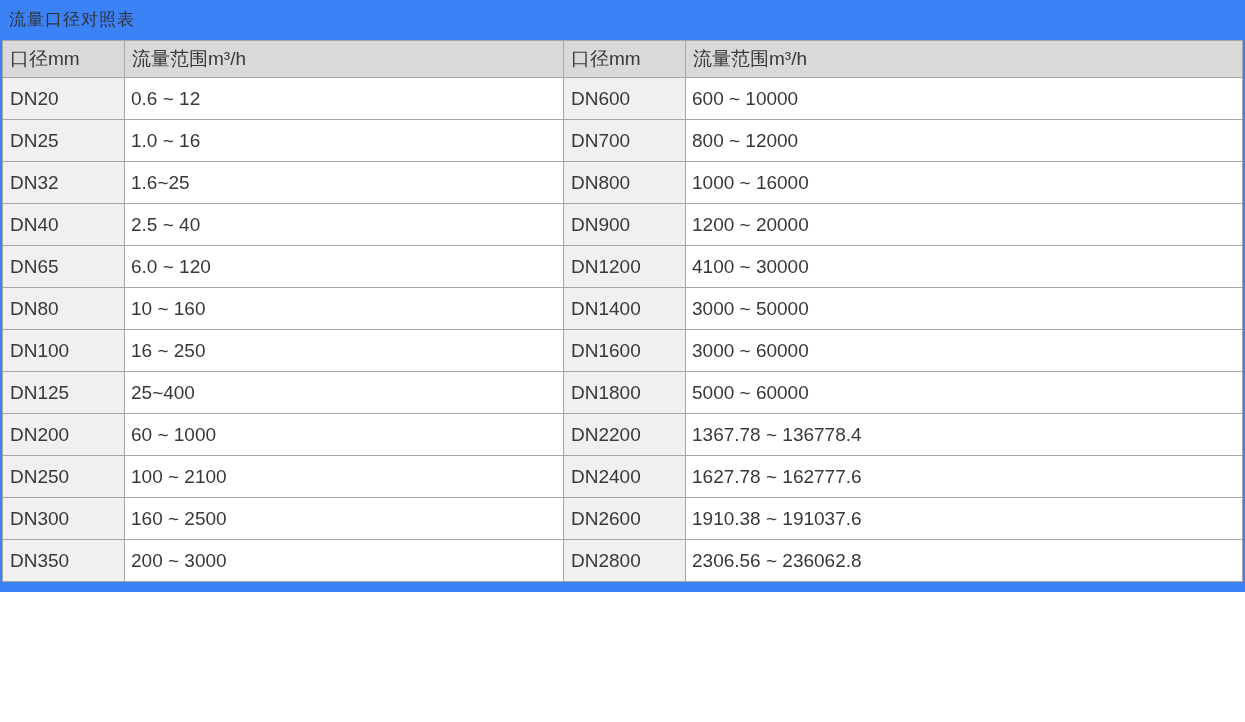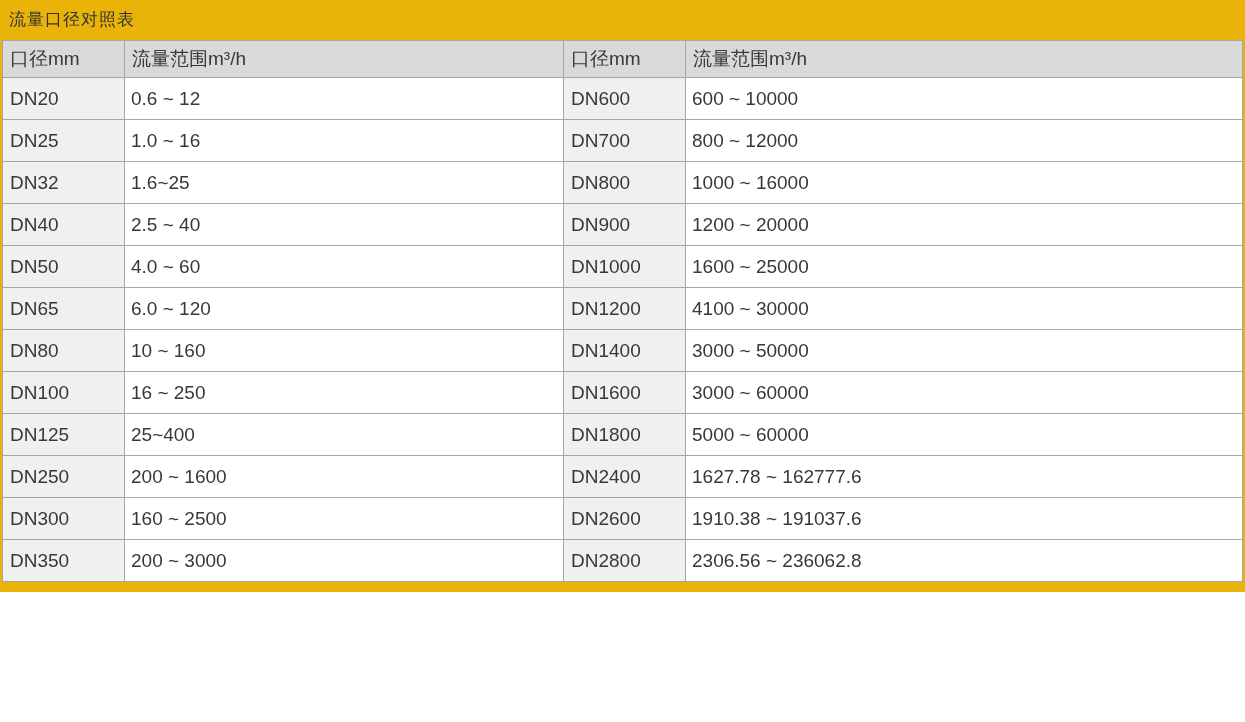--- a/index.html
+++ b/index.html
@@ -6,21 +6,21 @@
     margin: 0;
     padding: 0;
     background: #ffffff;
     font-family: "Liberation Sans", "DejaVu Sans", sans-serif;
   }
   .page {
     width: 1245px;
     height: 592px;
     box-sizing: border-box;
     padding: 6px 4px 0 2px;
-    background: #eab308;
+    background: #3b82f6;
     overflow: hidden;
   }
   .page-title {
     font-size: 17px;
     color: #333333;
     margin: 2px 0 9px 7px;
     font-weight: 400;
     letter-spacing: 1px;
   }
   table.flow-table {
@@ -90,26 +90,20 @@
           <td class="dcol">DN800</td>
           <td class="fcol-right">1000 ~ 16000</td>
         </tr>
         <tr>
           <td class="dcol">DN40</td>
           <td class="fcol-left">2.5 ~ 40</td>
           <td class="dcol">DN900</td>
           <td class="fcol-right">1200 ~ 20000</td>
         </tr>
         <tr>
-          <td class="dcol">DN50</td>
-          <td class="fcol-left">4.0 ~ 60</td>
-          <td class="dcol">DN1000</td>
-          <td class="fcol-right">1600 ~ 25000</td>
-        </tr>
-        <tr>
           <td class="dcol">DN65</td>
           <td class="fcol-left">6.0 ~ 120</td>
           <td class="dcol">DN1200</td>
           <td class="fcol-right">4100 ~ 30000</td>
         </tr>
         <tr>
           <td class="dcol">DN80</td>
           <td class="fcol-left">10 ~ 160</td>
           <td class="dcol">DN1400</td>
           <td class="fcol-right">3000 ~ 50000</td>
@@ -120,22 +114,28 @@
           <td class="dcol">DN1600</td>
           <td class="fcol-right">3000 ~ 60000</td>
         </tr>
         <tr>
           <td class="dcol">DN125</td>
           <td class="fcol-left">25~400</td>
           <td class="dcol">DN1800</td>
           <td class="fcol-right">5000 ~ 60000</td>
         </tr>
         <tr>
+          <td class="dcol">DN200</td>
+          <td class="fcol-left">60 ~ 1000</td>
+          <td class="dcol">DN2200</td>
+          <td class="fcol-right">1367.78 ~ 136778.4</td>
+        </tr>
+        <tr>
           <td class="dcol">DN250</td>
-          <td class="fcol-left">200 ~ 1600</td>
+          <td class="fcol-left">100 ~ 2100</td>
           <td class="dcol">DN2400</td>
           <td class="fcol-right">1627.78 ~ 162777.6</td>
         </tr>
         <tr>
           <td class="dcol">DN300</td>
           <td class="fcol-left">160 ~ 2500</td>
           <td class="dcol">DN2600</td>
           <td class="fcol-right">1910.38 ~ 191037.6</td>
         </tr>
         <tr>

